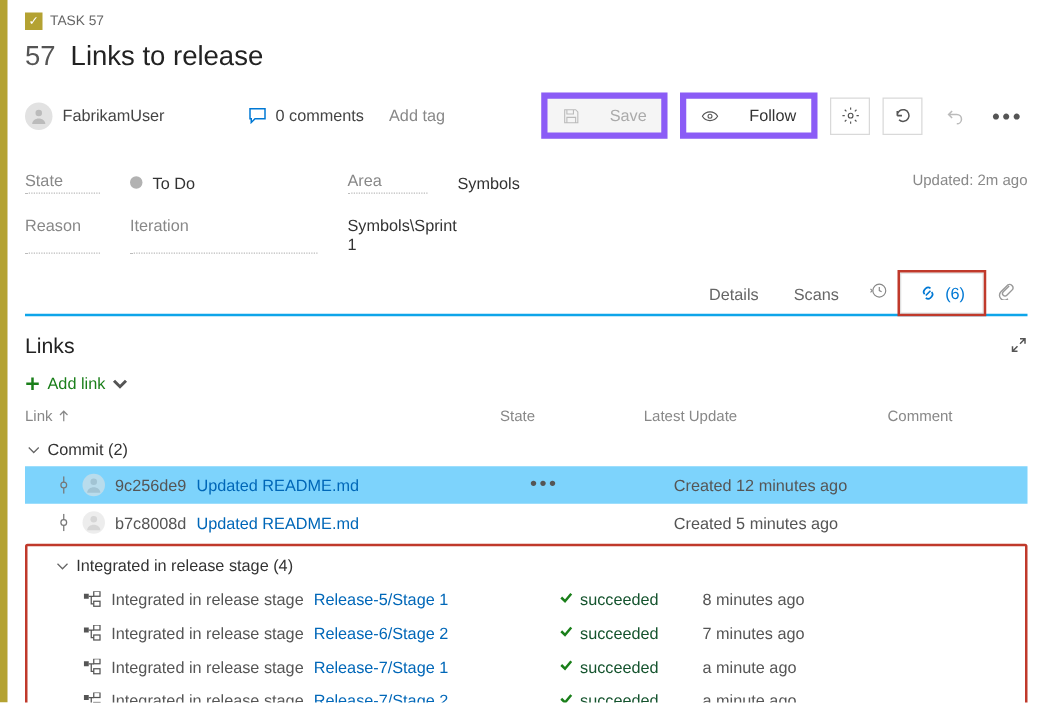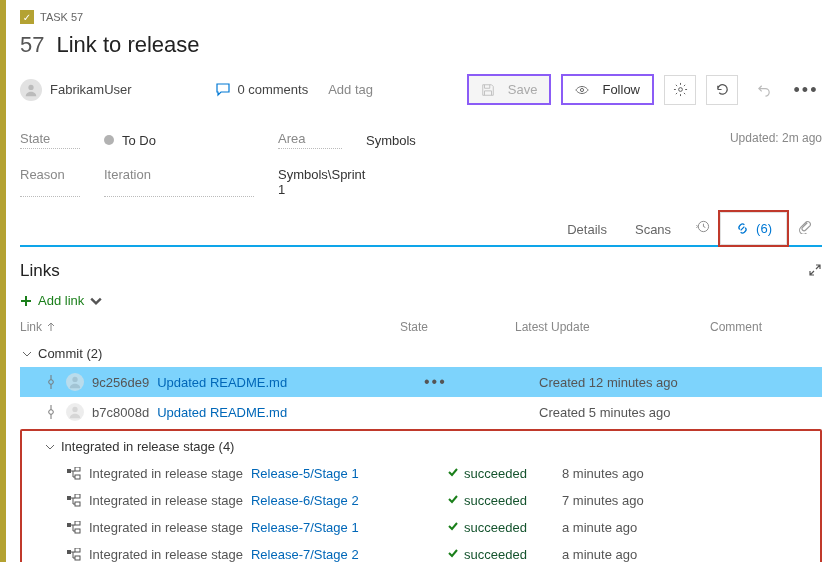--- a/index.html
+++ b/index.html
@@ -25,21 +25,21 @@
 
   .meta-row { display:flex; align-items:center; margin-top:16px; gap:10px; }
   .user { display:inline-flex; align-items:center; gap:8px; color:#444; }
   .avatar { width:22px; height:22px; border-radius:50%; background:#e2e2e2; display:inline-flex; align-items:center; justify-content:center; }
   .avatar svg { width:14px; height:14px; fill:#bbb; }
   .spacer { flex:1; }
   .comments { display:inline-flex; align-items:center; gap:6px; color:#444; }
   .comments svg { width:16px; height:16px; stroke:#0078d4; fill:none; }
   .addtag { color:#888; font-size:13px; padding:4px 10px; }
 
-  .btn { display:inline-flex; align-items:center; gap:13px; border:2px solid #8b5cf6; background:#fff; padding:6px 12px; font-size:13px; color:#333; cursor:pointer; }
+  .btn { display:inline-flex; align-items:center; gap:24px; border:5px solid #8b5cf6; background:#fff; padding:6px 12px; font-size:13px; color:#333; cursor:pointer; }
   .btn.disabled { color:#aaa; background:#f5f5f5; }
   .iconbtn { display:inline-flex; align-items:center; justify-content:center; border:1px solid #d9d9d9; background:#fff; width:32px; height:30px; cursor:pointer; }
   .iconbtn.flat, .iconbtn.noframe { border:none; }
   .ellipsis { font-size:18px; line-height:0; letter-spacing:2px; color:#555; }
 
   
   .fields { display:grid; grid-template-columns:70px 130px 70px auto; column-gap:24px; row-gap:18px; margin-top:26px; }
   .fields .lbl { color:#888; font-size:13px; border-bottom:1px dotted #bbb; display:inline-block; padding-bottom:2px; }
   .fields .val { color:#333; display:inline-flex; align-items:center; gap:8px; }
   .dot { width:10px; height:10px; border-radius:50%; background:#b2b2b2; display:inline-block; }
@@ -94,21 +94,21 @@
 <div class="accent-bar"></div>
 <div class="page">
 
   <div class="wi-badge">
     <span class="task-icon">✓</span>
     <span>TASK 57</span>
   </div>
 
   <div class="title-row">
     <span class="num">57</span>
-    <span class="title">Link to release</span>
+    <span class="title">Links to release</span>
   </div>
 
   <div class="meta-row">
     <span class="user">
       <span class="avatar">
         <svg viewBox="0 0 16 16">
             <circle cx="8" cy="5" r="3"></circle>
             <path d="M2 15c0-3 3-5 6-5s6 2 6 5z"></path>
           </svg>
       </span>

